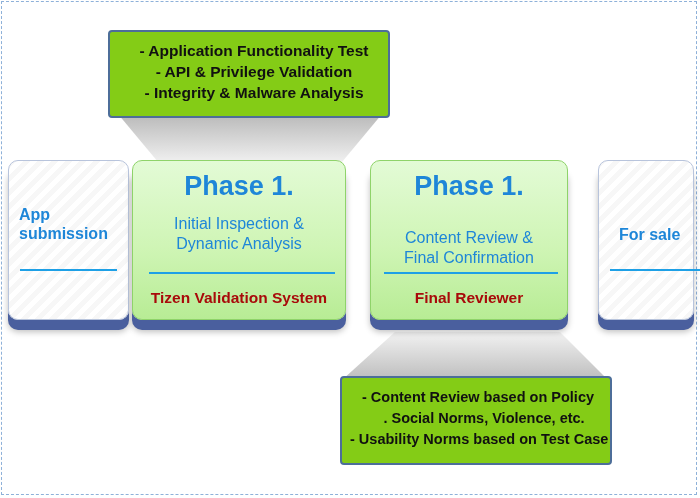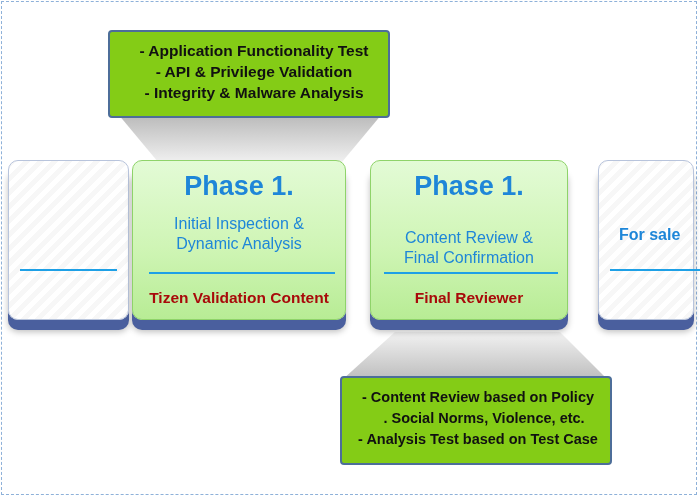--- a/index.html
+++ b/index.html
@@ -66,41 +66,45 @@
   <polygon points="395,332 560,332 608,380 342,380" fill="url(#fg2)"></polygon>
 </svg>
 
 <div class="callout top-callout">
   <span class="ln">- Application Functionality Test</span>
   <span class="ln">- API &amp; Privilege Validation</span>
   <span class="ln">- Integrity &amp; Malware Analysis</span>
 </div>
 
 <div class="card gray" id="card-submit">
+  <span class="side-label" style="left:10px; top:44px;">
+    <span>App</span><br>
+    <span>submission</span>
+  </span>
   <div class="rule" style="left:11px; width:97px; top:108px;"></div>
 </div>
 
 <div class="card green" id="card-phase1">
   <span class="phase-title" style="margin-top:10px;">Phase 1.</span>
   <span class="sub" style="margin-top:12px;">Initial Inspection &amp;</span>
   <span class="sub">Dynamic Analysis</span>
   <div class="rule" style="left:16px; width:186px; top:111px;"></div>
-  <span class="owner" style="top:128px;">Tizen  Validation Content</span>
+  <span class="owner" style="top:128px;">Tizen  Validation System</span>
 </div>
 
 <div class="card green" id="card-phase2">
   <span class="phase-title" style="margin-top:10px;">Phase 1.</span>
   <span class="sub" style="margin-top:26px;">Content Review &amp;</span>
   <span class="sub">Final Confirmation</span>
   <div class="rule" style="left:13px; width:174px; top:111px;"></div>
   <span class="owner" style="top:128px;">Final Reviewer</span>
 </div>
 
 <div class="card gray" id="card-sale">
   <span class="side-label" style="left:20px; top:64px;">For sale</span>
   <div class="rule" style="left:11px; width:90px; top:108px;"></div>
 </div>
 
 <div class="callout bottom-callout">
   <span class="ln">- Content Review based on Policy</span>
   <span class="ln">   . Social Norms, Violence, etc.</span>
-  <span class="ln">- Analysis Test based on Test Case</span>
+  <span class="ln">- Usability Norms based on Test Case</span>
 </div>
 
 </body></html>

